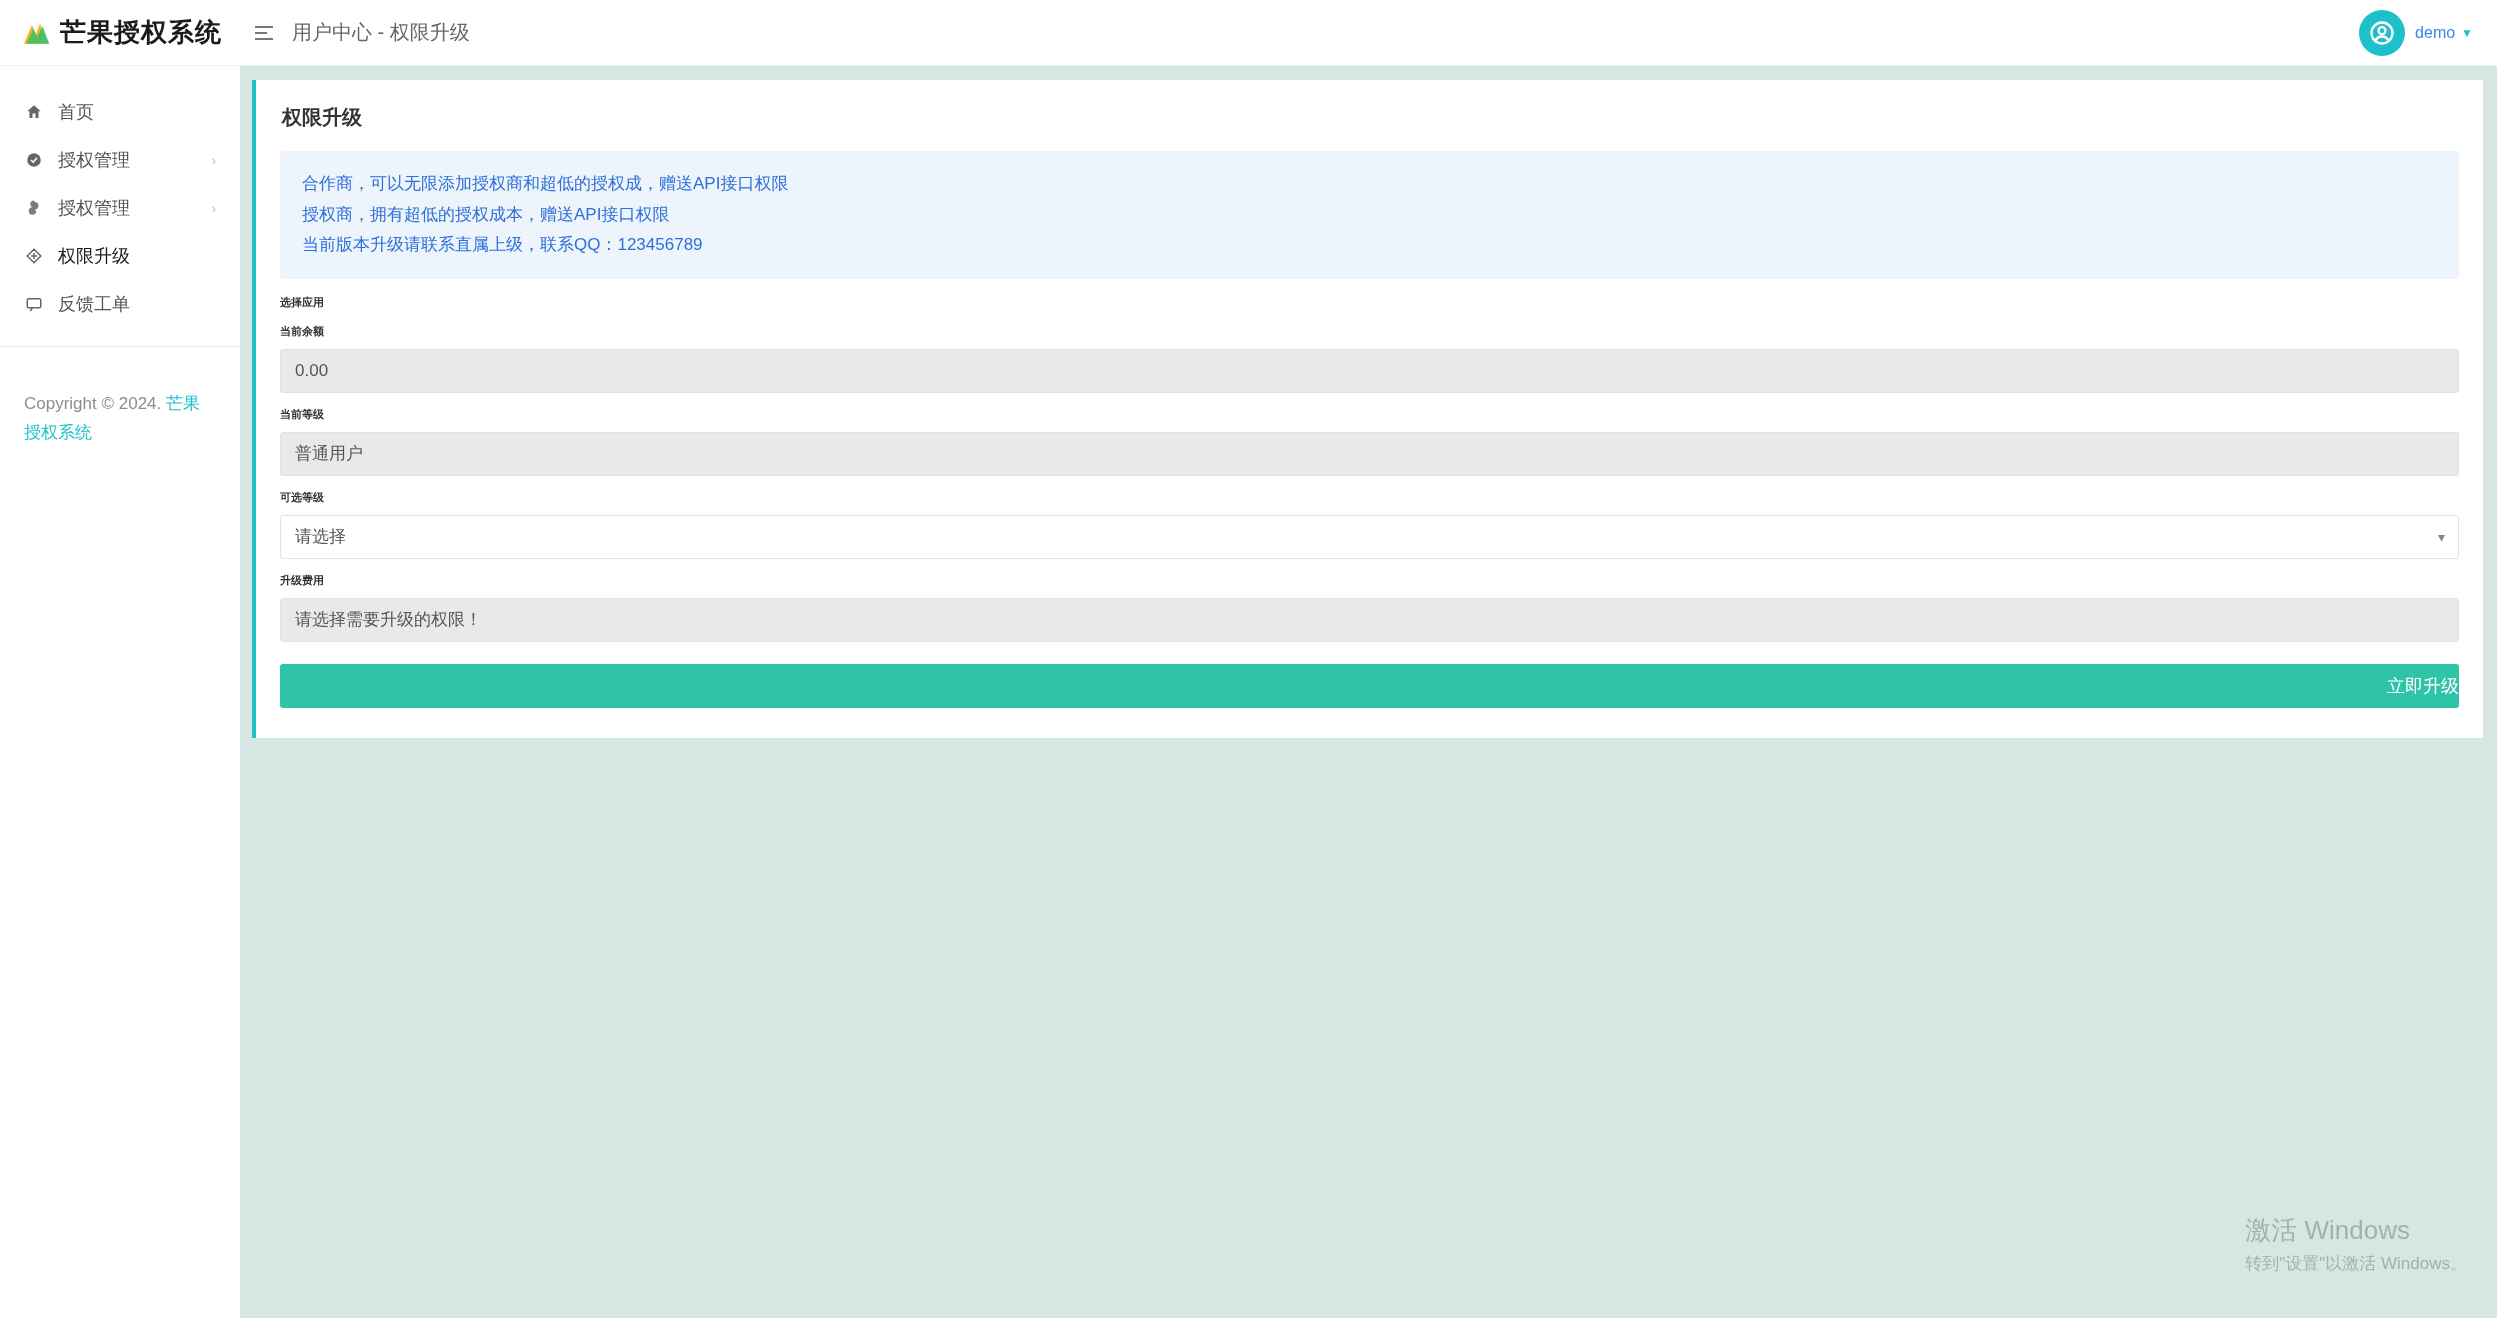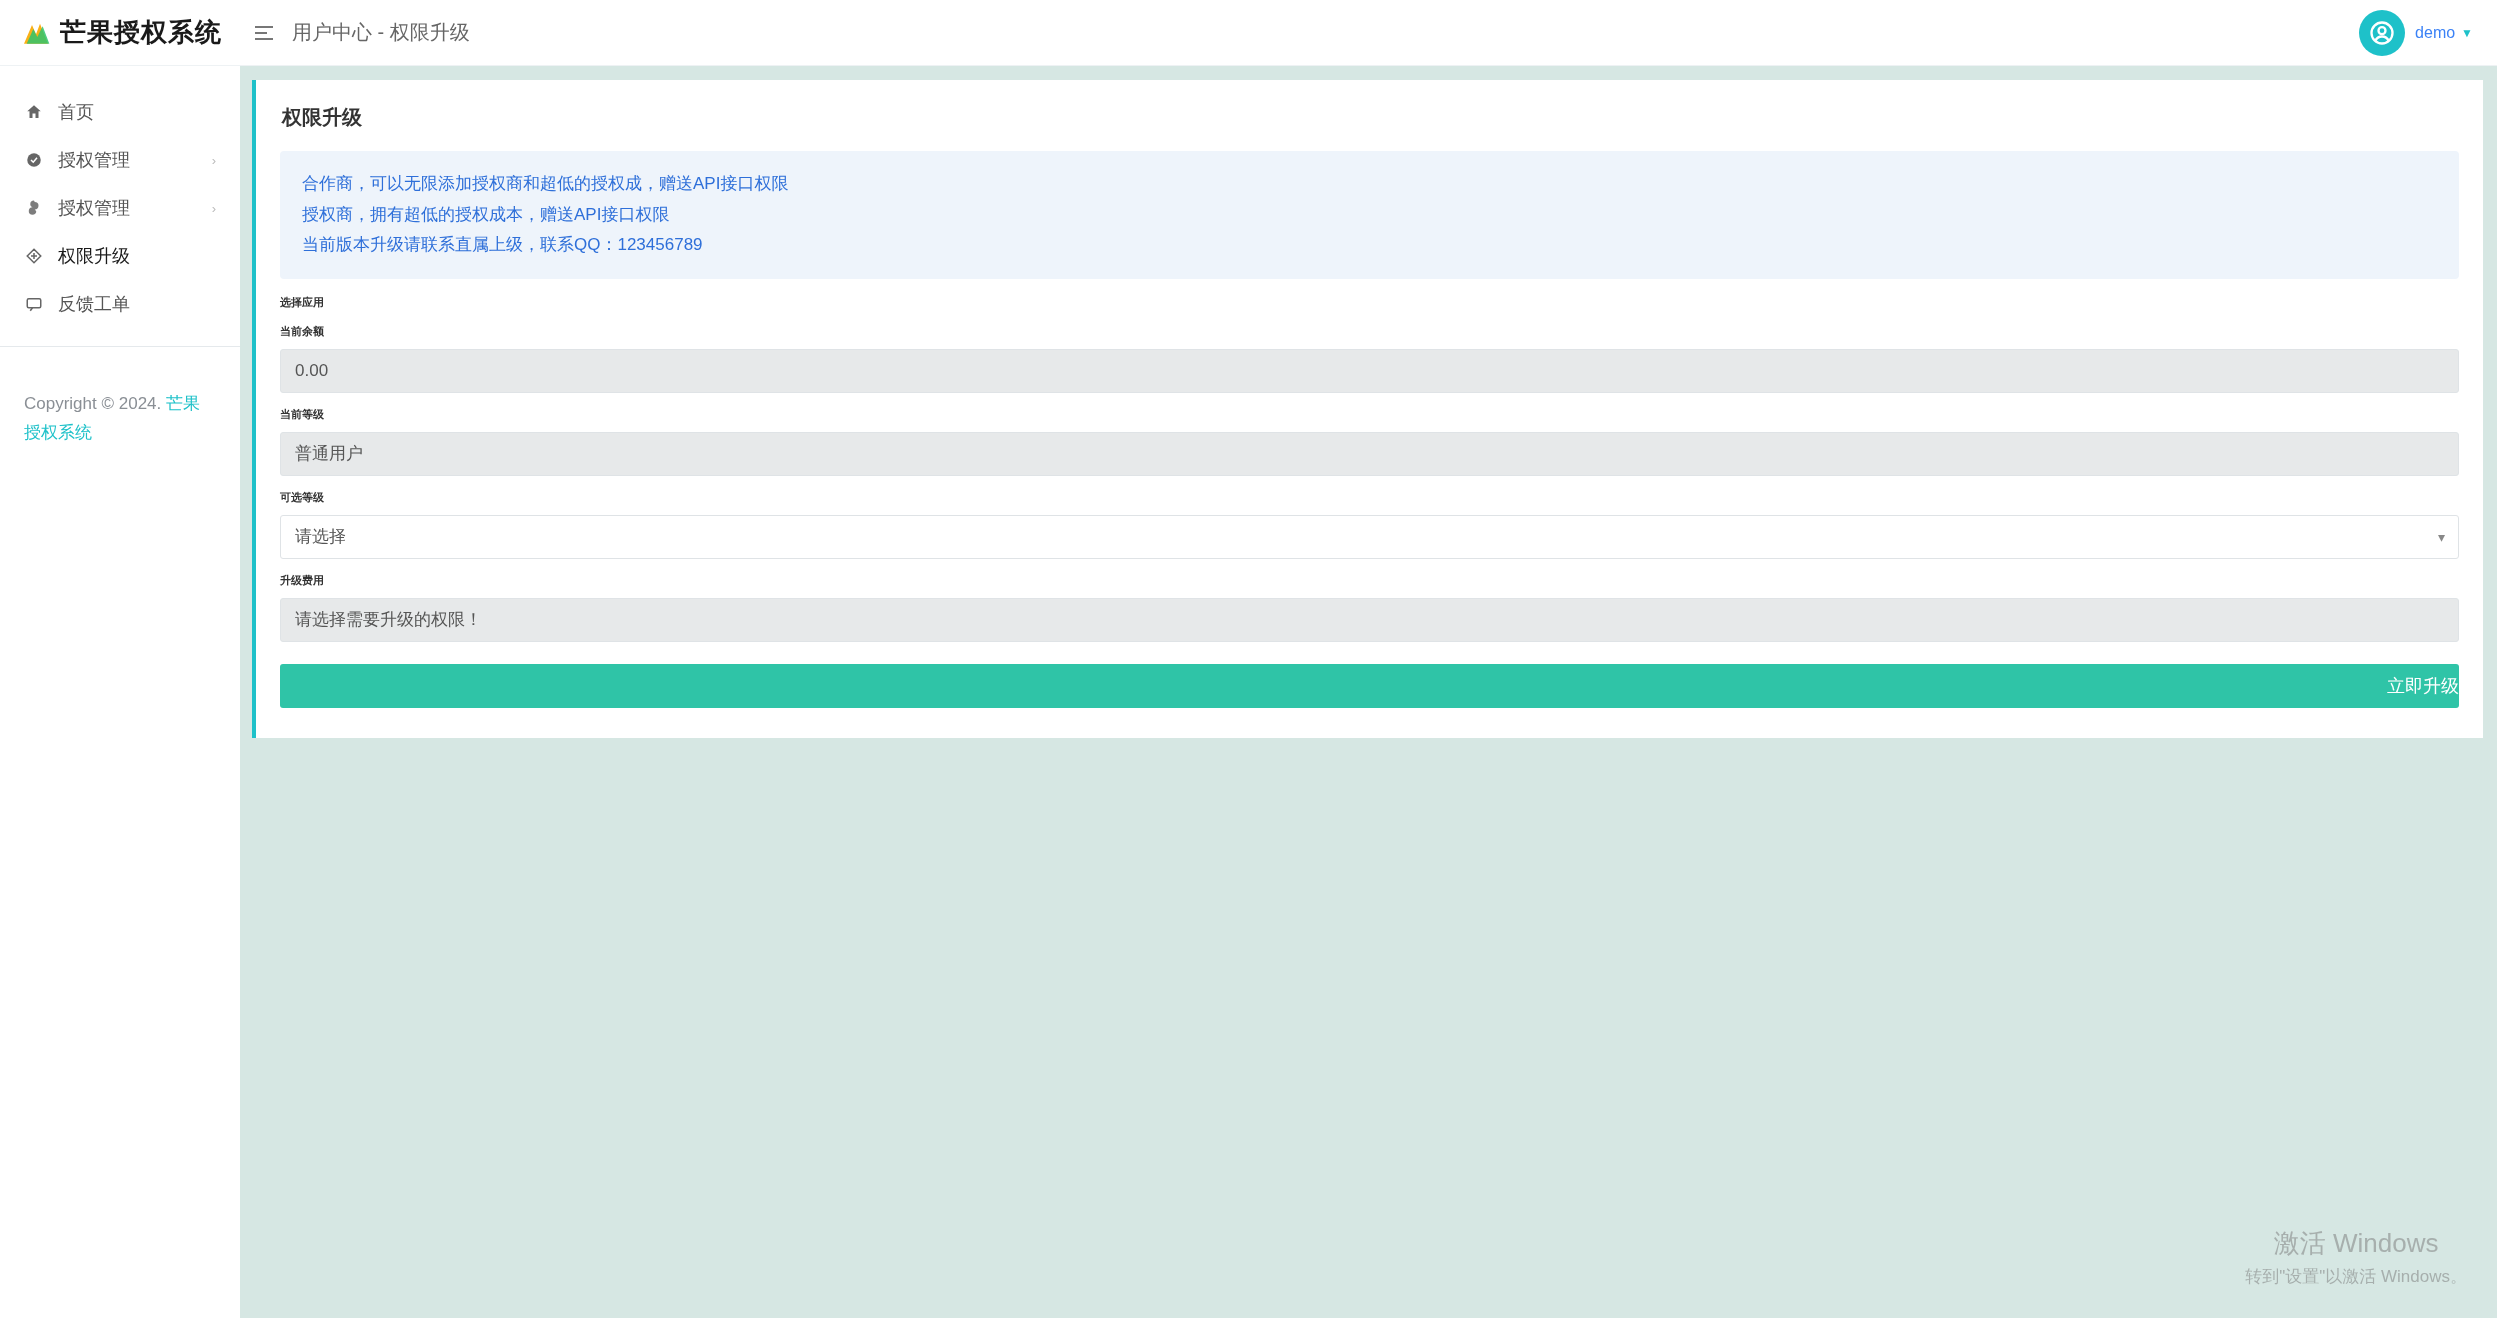--- a/index.html
+++ b/index.html
@@ -48,21 +48,21 @@
 .form-label.first { margin-top: 4px; }
 
 .input-ro { width: 100%; height: 44px; background: #e7e9ea; border: 1px solid #dfe3e6; border-radius: 3px; padding: 0 14px; font-size: 17px; color: #555; display:flex; align-items:center; }
 .select { width: 100%; height: 44px; border: 1px solid #dfe3e6; border-radius: 3px; padding: 0 14px; font-size: 17px; color: #555; background: #fff; appearance: none; cursor: pointer; position: relative; }
 .select-wrap { position: relative; }
 .select-wrap::after { content: "▾"; position: absolute; right: 14px; top: 50%; transform: translateY(-50%); color: #888; pointer-events: none; font-size: 14px; }
 
 .submit-btn { width: 100%; height: 44px; background: #2fc4a7; color: #fff; border: none; border-radius: 3px; font-size: 18px; cursor: pointer; margin-top: 22px; text-align: right; }
 
 
-.watermark { position: fixed; right: 30px; bottom: 30px; color: rgba(120,120,120,0.5); pointer-events: none; text-align: center; }
+.watermark { position: fixed; right: 30px; bottom: 43px; color: rgba(120,120,120,0.5); pointer-events: none; text-align: left; }
 .watermark .w1 { font-size: 26px; }
 .watermark .w2 { font-size: 17px; margin-top: 4px; }
 </style>
 </head>
 <body>
 
 <div class="app">
 
   <div class="topbar">
     <div class="logo-wrap">

